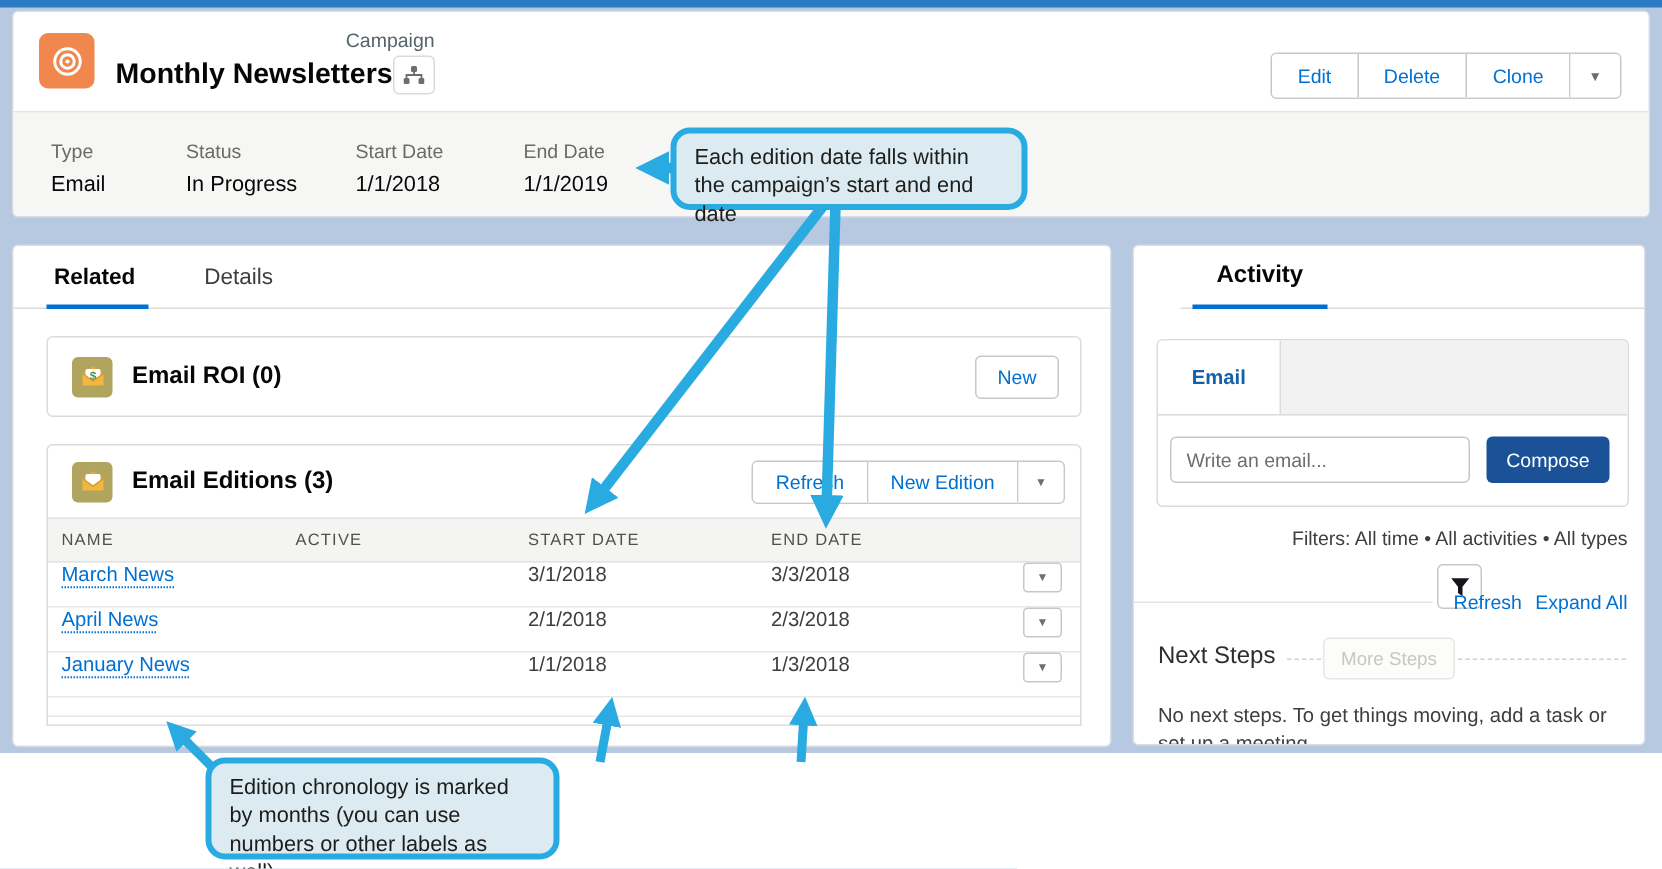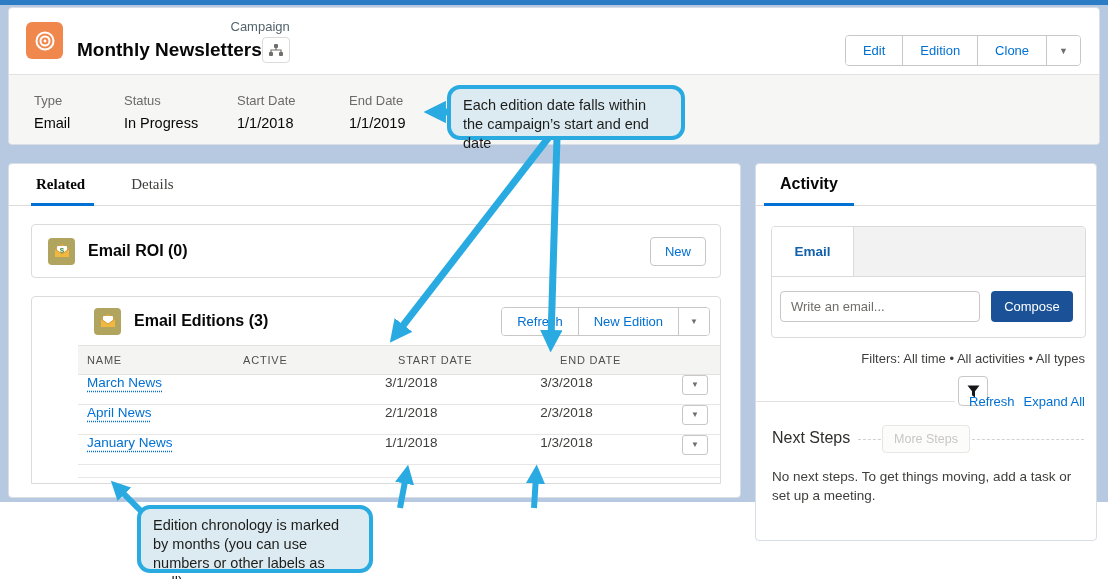--- a/index.html
+++ b/index.html
@@ -26,46 +26,46 @@
   .header-actions .btn.menu { border-right:none; color:#706e6b; font-size:9px; padding:7px 12px; }
   .header-fields { position:absolute; left:0; right:0; top:66px; bottom:0; background:#f6f6f5; border-top:1px solid #e4e2e0; border-radius:0 0 4px 4px; display:flex; padding:18px 0 0 25px; }
   .hfield { }
   .hfield .flabel { font-size:13px; color:#6b6a67; margin-bottom:7px; }
   .hfield .fvalue { font-size:14.5px; color:#080707; }
   .hfield:nth-child(1){ width:90px; } .hfield:nth-child(2){ width:113px; } .hfield:nth-child(3){ width:112px; } .hfield:nth-child(4){ width:110px; }
 
   
   .left-card { left:8px; top:163px; width:733px; height:335px; overflow:hidden; }
   .lc-tabs { height:42px; border-bottom:1px solid #dddbda; display:flex; align-items:center; padding-left:27px; gap:46px; }
-  .lc-tab { font-size:15px; color:#3e3e3c; cursor:pointer; position:relative; height:42px; display:flex; align-items:center;font-family:Liberation Serif, serif; }
+  .lc-tab { font-size:15px; color:#3e3e3c; cursor:pointer; position:relative; height:42px; display:flex; align-items:center; }
   .lc-tab.active { color:#080707; font-weight:bold; }
   .lc-tab.active::after { content:""; position:absolute; left:-5px; right:-9px; bottom:0; height:3px; background:#0070d2; }
 
-  .inner-card { position:absolute; left:22px; width:690px; background:#fff; border:1px solid #dddbda; border-radius:4px;padding-left:46px; }
+  .inner-card { position:absolute; left:22px; width:690px; background:#fff; border:1px solid #dddbda; border-radius:4px; }
   .roi-card { top:60px; height:54px; display:flex; align-items:center; padding:0 14px 0 16px; }
   .sec-icon { width:27px; height:27px; border-radius:4px; background:#b0a45f; display:flex; align-items:center; justify-content:center; margin-right:13px; flex:none; }
   .sec-title { font-size:16px; font-weight:bold; color:#080707;text-align:center; }
   .spacer { flex:1; }
   .btn-plain { font-size:13px; color:#0070d2; background:#fff; border:1px solid #c9c7c5; border-radius:4px; padding:6px 14px; cursor:pointer; }
 
   .editions-card { top:132px; height:188px; border-radius:4px 4px 0 0; }
   .ed-head { height:48px; display:flex; align-items:center; padding:0 10px 0 16px; }
   .btn-group { display:flex; border:1px solid #c9c7c5; border-radius:4px; overflow:hidden; background:#fff; }
   .btn-group .gbtn { font-size:13px; color:#0070d2; background:#fff; border:none; border-right:1px solid #c9c7c5; padding:6px 15px; cursor:pointer; white-space:nowrap; }
   .btn-group .gbtn.menu { border-right:none; color:#706e6b; font-size:8px; padding:6px 11px; }
 
   .tbl-head { height:30px; background:#f4f4f3; border-top:1px solid #e4e2e0; border-bottom:1px solid #e4e2e0; display:flex; align-items:center; font-size:11px; color:#514f4d; letter-spacing:.8px; }
   .tbl-row { height:30px; display:flex; align-items:flex-start; border-bottom:1px solid #e8e7e5; font-size:13.5px; color:#3e3e3c; }
   .c-name { width:165px; padding-left:9px; } .c-active { width:155px; } .c-start { width:162px; } .c-end { width:148px; } .c-act { flex:1; display:flex; justify-content:flex-end; padding-right:12px; }
   .row-link { color:#0070d2; text-decoration:underline dotted; text-underline-offset:4px; cursor:pointer; }
   .row-menu { width:26px; height:20px; border:1px solid #c9c7c5; border-radius:3px; background:#fff; color:#706e6b; font-size:8px; line-height:1; cursor:pointer; }
   .tbl-row.empty1 { height:13px; } .tbl-row.empty2 { height:20px; border-bottom:none; }
 
   
-  .right-card { left:755px; top:163px; width:342px; height:378px; overflow:hidden; }
+  .right-card { left:755px; top:163px; width:342px; height:334px; overflow:hidden;padding-left:31px; }
   .rc-tabrow { height:42px; border-bottom:1px solid #dddbda; position:relative; }
   .rc-tab { position:absolute; left:24px; top:11px; font-size:16px; font-weight:bold; color:#080707; cursor:pointer; }
   .rc-tab::after { content:""; position:absolute; left:-16px; right:-16px; bottom:-13px; height:3px; background:#0070d2; }
 
   .composer { position:absolute; left:15px; top:62px; width:315px; height:112px; border:1px solid #dddbda; border-radius:4px; overflow:hidden; }
   .composer-tabs { height:50px; background:#f3f2f2; border-bottom:1px solid #dddbda; display:flex; }
   .composer-tab { width:82px; background:#fff; border-right:1px solid #dddbda; display:flex; align-items:center; justify-content:center; font-size:13.5px; font-weight:bold; color:#1161ad; cursor:pointer; }
   .composer-body { display:flex; align-items:center; padding:14px 10px 0 8px; gap:11px; }
   .email-input { width:200px; height:31px; border:1px solid #c9c7c5; border-radius:4px; padding:0 10px; font-size:13px; color:#3e3e3c; font-family:"Liberation Sans", sans-serif; }
   .email-input::placeholder { color:#706e6b; }
@@ -118,21 +118,21 @@
               <rect x="5" y="0" width="4" height="4" rx="1" fill="#706e6b"></rect>
               <rect x="0" y="8" width="4" height="4" rx="1" fill="#706e6b"></rect>
               <rect x="10" y="8" width="4" height="4" rx="1" fill="#706e6b"></rect>
               <path d="M7 4 V6 M2 8 V6 H12 V8" stroke="#706e6b" stroke-width="1.2" fill="none"></path>
             </svg>
           </span>
         </div>
       </div>
       <div class="header-actions">
         <button class="btn">Edit</button>
-        <button class="btn">Edition</button>
+        <button class="btn">Delete</button>
         <button class="btn">Clone</button>
         <button class="btn menu"><span>▼</span></button>
       </div>
     </div>
     <div class="header-fields">
       <div class="hfield">
         <div class="flabel">Type</div>
         <div class="fvalue">Email</div>
       </div>
       <div class="hfield">

